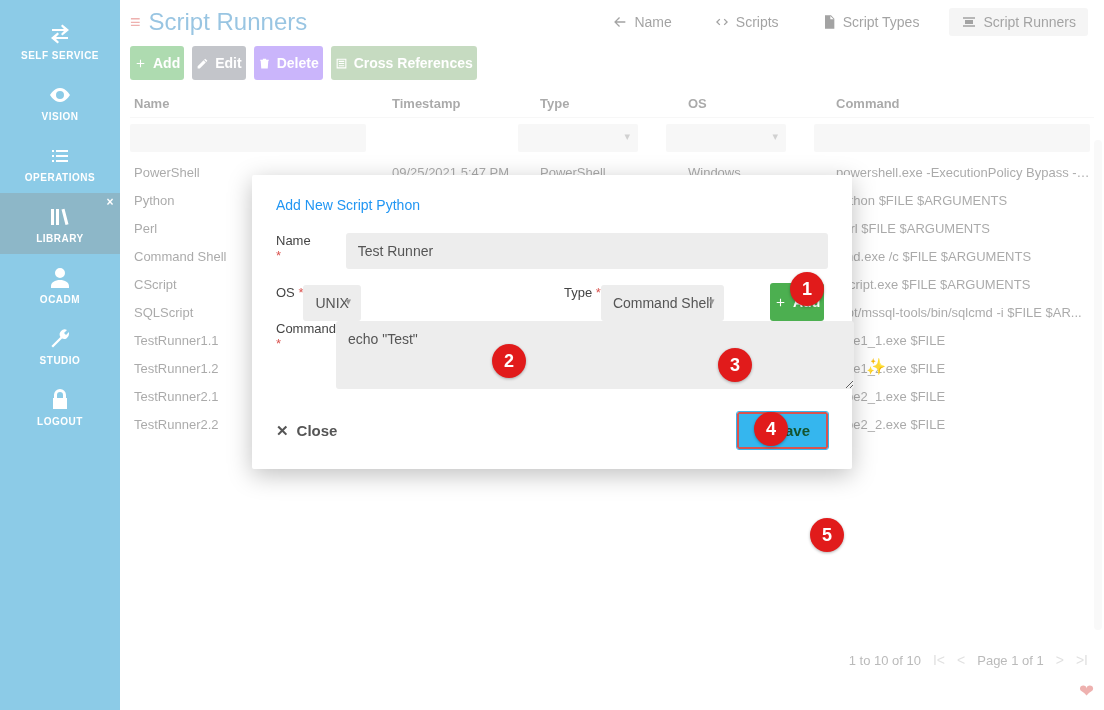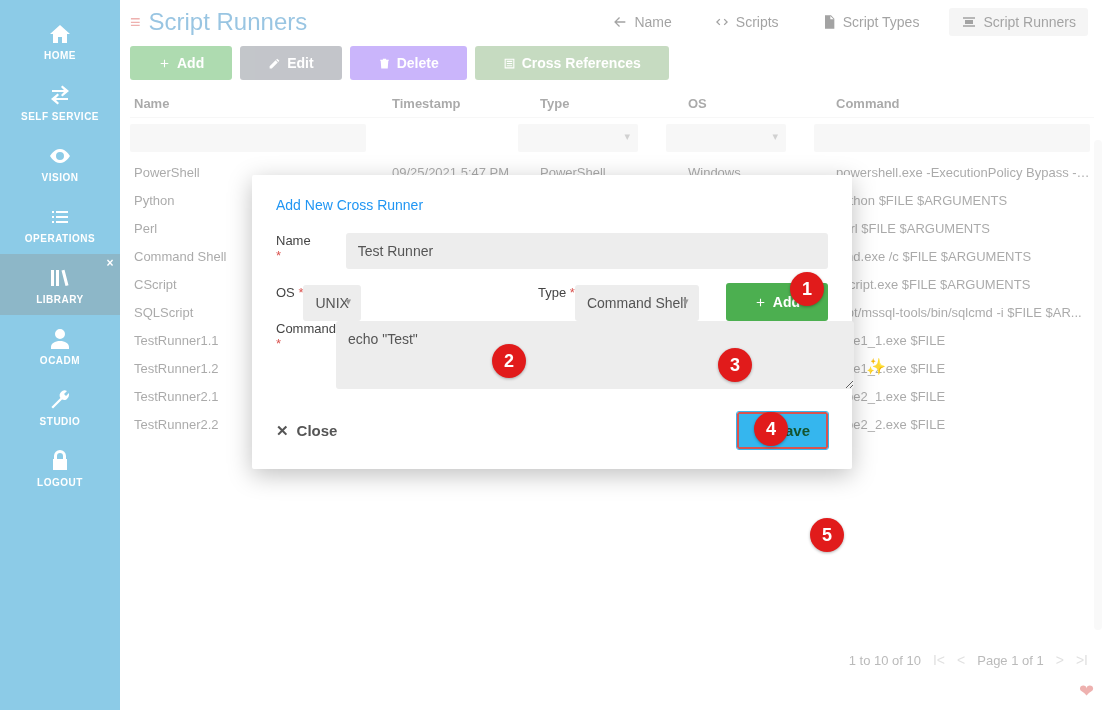--- a/index.html
+++ b/index.html
@@ -87,21 +87,21 @@
 
   .toolbar {
     display: flex;
     gap: 8px;
     padding: 4px 10px 10px 10px;
   }
   .btn {
     display: inline-flex;
     align-items: center;
     gap: 6px;
-    padding: 9px 28px;
+    padding: 9px 4px;
     border: none;
     border-radius: 3px;
     font-size: 14px;
     font-weight: 600;
     color: #fff;
     cursor: pointer;
   }
   .btn-green { background: #4caf50; }
   .btn-blue  { background: #0f172a; opacity: 0.55; }
   .btn-red   { background: #8b5cf6; }
@@ -264,26 +264,20 @@
     height: 490px;
     background: #f1f1f1;
     border-radius: 4px;
     z-index: 6;
   }
 </style>
 </head>
 <body>
 
 <div class="sidebar">
-  <div class="sidebar-item">
-    <svg viewBox="0 0 24 24">
-        <path d="M12 3l10 9h-3v9h-5v-6h-4v6H5v-9H2z"></path>
-      </svg>
-    <div>HOME</div>
-  </div>
   <div class="sidebar-item">
     <svg viewBox="0 0 24 24">
         <path d="M4 7h12l-3-3 1.4-1.4L21 8l-6.6 5.4L13 12l3-3H4zM20 17H8l3 3-1.4 1.4L3 16l6.6-5.4L11 12l-3 3h12z"></path>
       </svg>
     <div>SELF SERVICE</div>
   </div>
   <div class="sidebar-item">
     <svg viewBox="0 0 24 24">
         <path d="M12 5C6 5 2 12 2 12s4 7 10 7 10-7 10-7-4-7-10-7zm0 11a4 4 0 110-8 4 4 0 010 8z"></path>
       </svg>
@@ -480,21 +474,21 @@
     <span class="pg-btn">&gt;I</span>
   </div>
 
   <div class="heartbeat">❤</div>
   <div class="vscroll"></div>
 </div>
 
 <div class="dim"></div>
 
 <div class="modal">
-  <div class="modal-title">Add New Cross Runner</div>
+  <div class="modal-title">Add New Script Python</div>
 
   <div class="form-group" style="margin-bottom:14px">
     <label class="form-label"><span>Name</span> <span class="req">*</span></label>
     <input class="form-input" style="width: 552px; margin-left: 32px;" value="Test Runner">
   </div>
 
   <div class="form-row">
     <div class="form-group" style="width:276px">
       <label class="form-label"><span>OS</span> <span class="req">*</span></label>
       <div class="form-input form-select"><span>UNIX</span></div>

